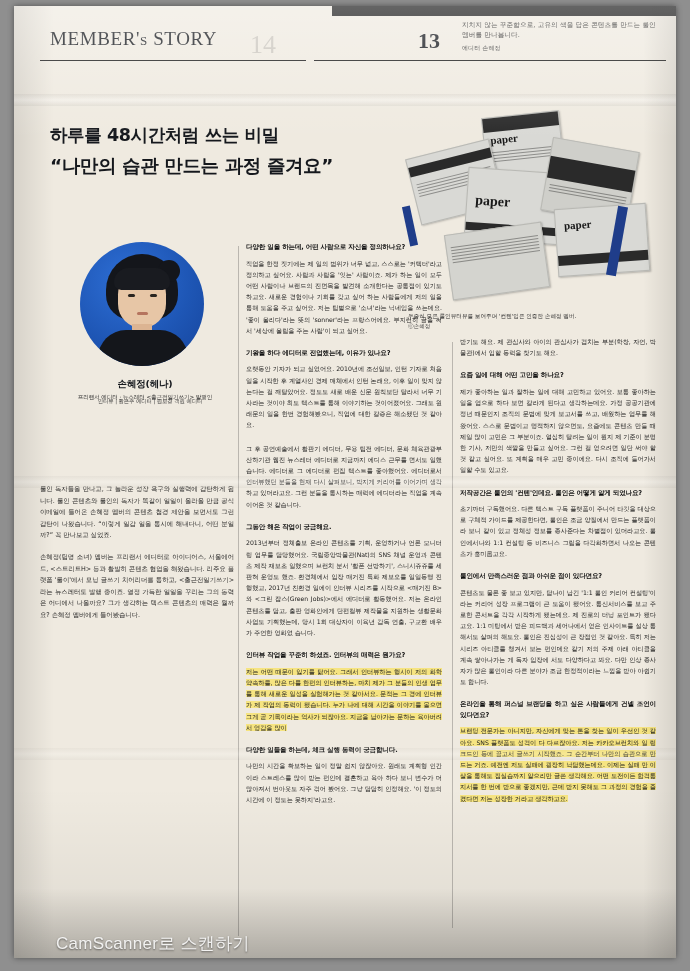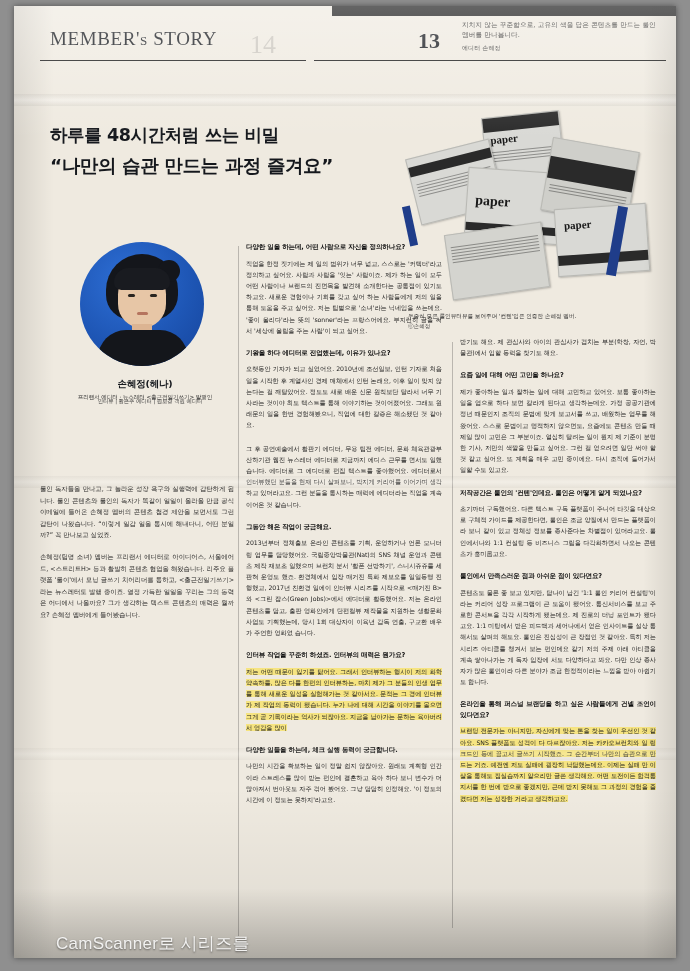--- a/index.html
+++ b/index.html
@@ -298,14 +298,14 @@
     </div>
   </div>
 
   <div class="crease" style="top:88px;"></div>
   <div class="crease" style="top:470px;opacity:.7;"></div>
   <div class="crease" style="top:742px;opacity:.55;"></div>
   <div class="corner-dark"></div>
 </div>
 
 <div class="watermark">
-  <span>CamScanner로 시리즈를</span>
+  <span>CamScanner로 스캔하기</span>
 </div>
 
 </body></html>

